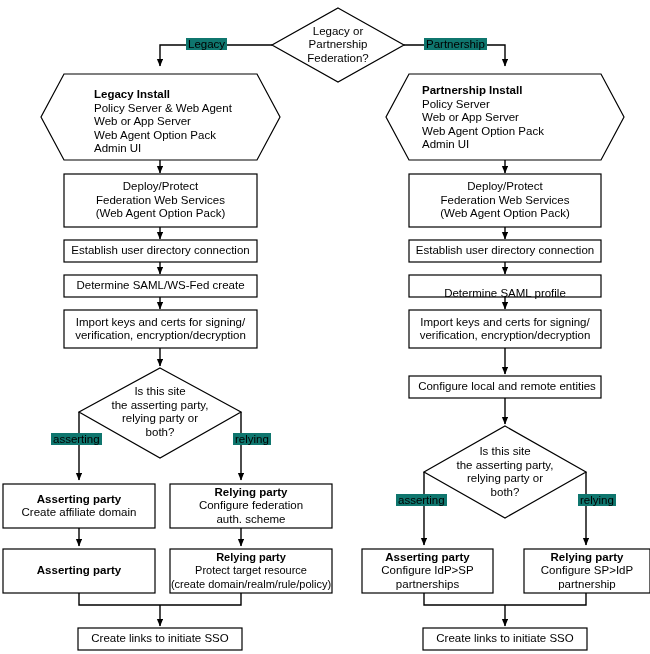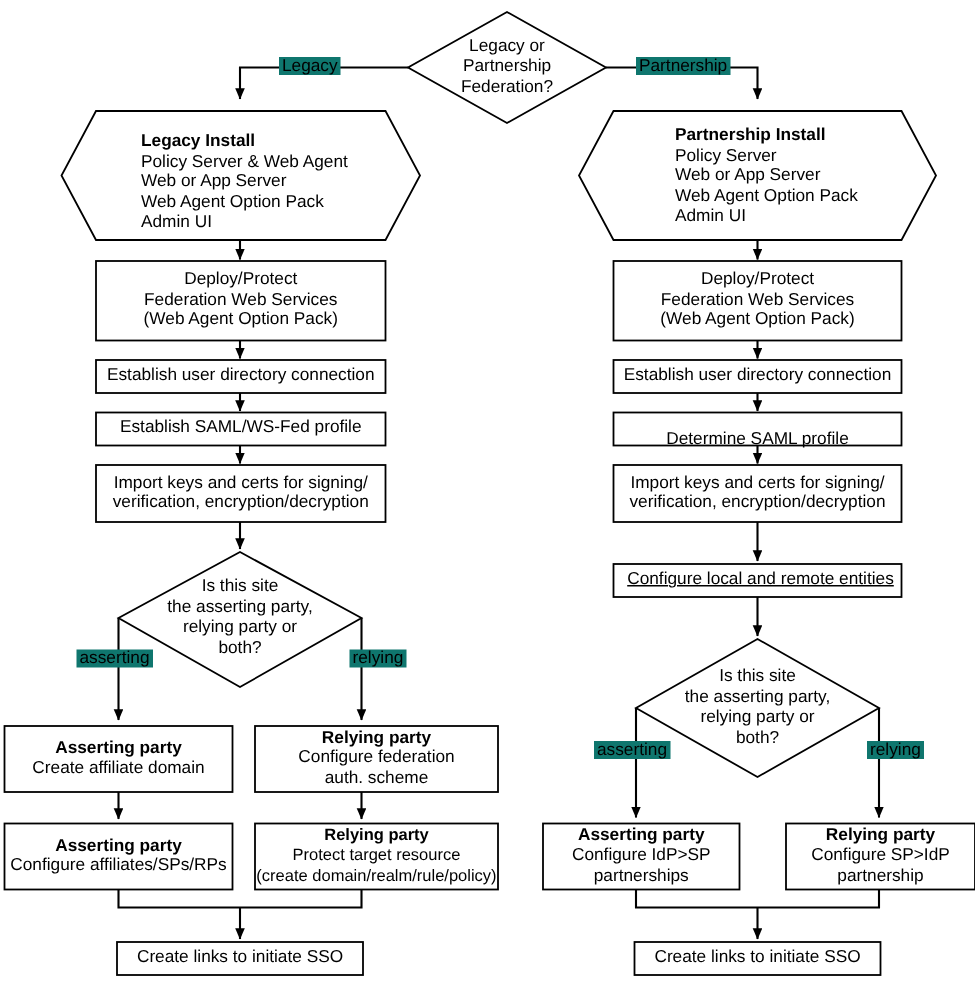--- a/index.html
+++ b/index.html
@@ -143,21 +143,21 @@
     <span>Deploy/Protect</span>
     <span>Federation Web Services</span>
     <span>(Web Agent Option Pack)</span>
   </div>
 
   <div class="node-label" style="left:64px;top:240px;width:193px;height:22px;">
     <span>Establish user directory connection</span>
   </div>
 
   <div class="node-label" style="left:64px;top:275px;width:193px;height:22px;">
-    <span>Establish SAML/WS-Fed profile</span>
+    <span>Determine SAML/WS-Fed create</span>
   </div>
 
   <div class="node-label" style="left:64px;top:310px;width:193px;height:38px;">
     <span>Import keys and certs for signing/</span>
     <span>verification, encryption/decryption</span>
   </div>
 
   <div class="node-label" style="left:79px;top:380px;width:162px;height:64px;">
     <span>Is this site</span>
     <span>the asserting party,</span>
@@ -174,34 +174,33 @@
   </div>
 
   <div class="node-label" style="left:170px;top:484px;width:162px;height:44px;">
     <span class="hd">Relying party</span>
     <span>Configure federation</span>
     <span>auth. scheme</span>
   </div>
 
   <div class="node-label" style="left:3px;top:549px;width:152px;height:44px;">
     <span class="hd">Asserting party</span>
-    <span>Configure affiliates/SPs/RPs</span>
   </div>
 
   <div class="node-label" style="left:170px;top:549px;width:162px;height:44px;font-size:11px;">
     <span class="hd">Relying party</span>
     <span>Protect target resource</span>
     <span>(create domain/realm/rule/policy)</span>
   </div>
 
   <div class="node-label" style="left:78px;top:628px;width:164px;height:22px;">
     <span>Create links to initiate SSO</span>
   </div>
 
-  <div class="node-label" style="left:394px;top:74px;width:238px;height:88px;align-items:flex-start;padding-left:56px;box-sizing:border-box;">
+  <div class="node-label" style="left:366px;top:74px;width:238px;height:88px;align-items:flex-start;padding-left:56px;box-sizing:border-box;">
     <span class="hd">Partnership Install</span>
     <span>Policy Server</span>
     <span>Web or App Server</span>
     <span>Web Agent Option Pack</span>
     <span>Admin UI</span>
   </div>
 
   <div class="node-label" style="left:409px;top:174px;width:192px;height:53px;">
     <span>Deploy/Protect</span>
     <span>Federation Web Services</span>
@@ -214,21 +213,21 @@
 
   <div class="node-label" style="left:409px;top:275px;width:192px;height:38px;">
     <span>Determine SAML profile</span>
   </div>
 
   <div class="node-label" style="left:409px;top:310px;width:192px;height:38px;">
     <span>Import keys and certs for signing/</span>
     <span>verification, encryption/decryption</span>
   </div>
 
-  <div class="node-label" style="left:409px;top:376px;width:196px;height:22px;text-decoration:underline;">
+  <div class="node-label" style="left:409px;top:376px;width:196px;height:22px;">
     <span>Configure local and remote entities</span>
   </div>
 
   <div class="node-label" style="left:424px;top:440px;width:162px;height:64px;">
     <span>Is this site</span>
     <span>the asserting party,</span>
     <span>relying party or</span>
     <span>both?</span>
   </div>
 

